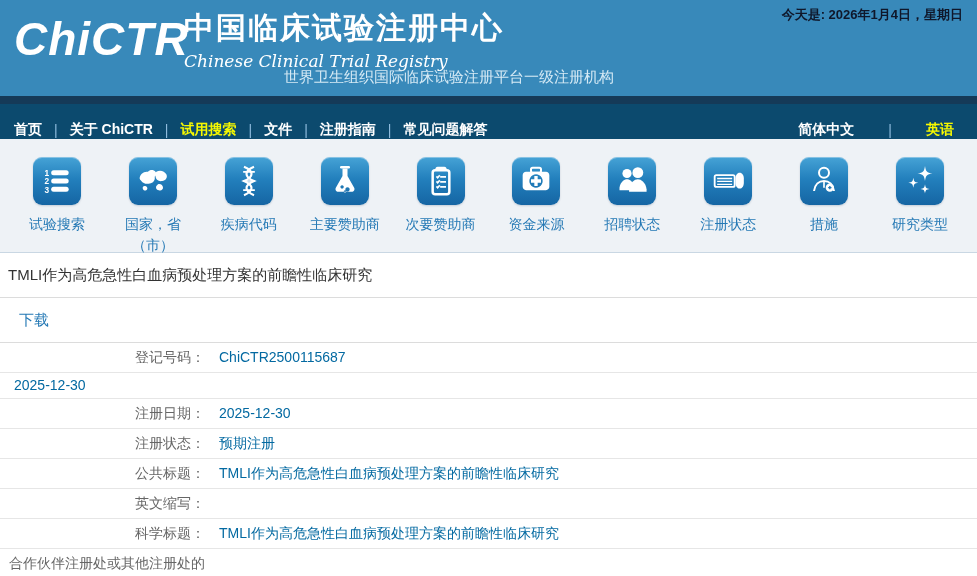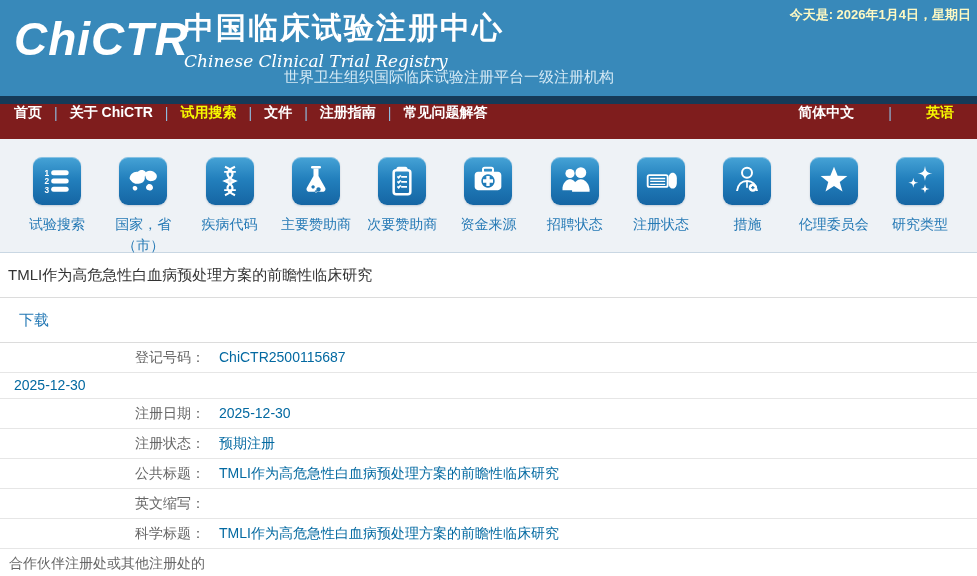--- a/index.html
+++ b/index.html
@@ -10,27 +10,27 @@
   .site-header { position:relative; height:96px; background:#3889ba; }
   .logo { position:absolute; left:14px; top:16px; color:#fff;
           font-style:italic; font-weight:bold; font-size:46px;
           letter-spacing:1px; line-height:1; }
   .title-block { position:absolute; left:184px; top:8px; color:#fff; }
   .title-cn { font-size:30px; font-weight:bold; letter-spacing:2px; }
   .title-en { font-family:"DejaVu Serif", serif; font-style:italic;
               font-size:17px; margin-top:2px; }
   .subtitle { position:absolute; left:284px; top:68px; font-size:15px;
               color:#d6eaf5; }
-  .today-date { position:absolute; right:6px; top:6px; font-size:13px;
-                font-weight:bold; color:#fef9c3;margin-left:24px; }
+  .today-date { position:absolute; right:14px; top:6px; font-size:13px;
+                font-weight:bold; color:#0f172a;margin-left:24px; }
   .dark-strip { height:8px; background:#153a58; }
 
   
-  .main-nav { height:35px; background:#7f1d1d; display:flex;
-              align-items:flex-start; padding:0 14px; font-size:14px;
+  .main-nav { height:35px; background:#0c4a6e; display:flex;
+              align-items:flex-end; padding:0 14px; font-size:14px;
               font-weight:bold; color:#fff; }
   .nav-left { flex:1; display:flex; align-items:center; }
   .nav-item { cursor:pointer; margin:0 9px; white-space:nowrap; }
   .nav-item:first-child { margin-left:0; }
   .nav-sep { color:#8ebbdd; font-weight:normal; margin:0 3px; }
   .nav-active { color:#f6f900; }
   .nav-right { display:flex; align-items:center;gap:22px; }
 
   
   .toolbar { height:114px; background:#eef2f6; border-bottom:1px solid #c9d7e3;
@@ -204,28 +204,20 @@
         <circle class="wstroke" stroke-width="2.4" cx="24" cy="14" r="6"></circle>
         <path class="wstroke" stroke-width="2.4" d="M12 36c1-8 6-12 12-12s11 4 12 12"></path>
         <path class="wstroke" stroke-width="2" d="M24 24v8"></path>
         <circle class="wfill" cx="31" cy="32" r="5"></circle>
         <path d="M29 32h4M31 30v4" stroke="#1e76b4" stroke-width="1.6" fill="none"></path>
       </svg>
     </div>
     <div class="tool-label">措施</div>
   </div>
 
-  <div class="tool">
-    <div class="tile">
-      <svg viewBox="0 0 48 48">
-        <polygon class="wfill" points="24,7 28.4,17.8 40,18.1 30.9,25.3 34.2,36.5 24,30 13.8,36.5 17.1,25.3 8,18.1 19.6,17.8"></polygon>
-      </svg>
-    </div>
-    <div class="tool-label">伦理委员会</div>
-  </div>
 
   <div class="tool">
     <div class="tile">
       <svg viewBox="0 0 48 48">
         <path class="wfill" d="M30 6c1.2 7 2 7.8 9 9-7 1.2-7.8 2-9 9-1.2-7-2-7.8-9-9 7-1.2 7.8-2 9-9z"></path>
         <path class="wfill" d="M16 20c.9 4.8 1.4 5.3 6 6-4.6.7-5.1 1.2-6 6-.9-4.8-1.4-5.3-6-6 4.6-.7 5.1-1.2 6-6z"></path>
         <path class="wfill" d="M30 28c.8 4.4 1.3 4.9 5.5 5.5-4.2.6-4.7 1.1-5.5 5.5-.8-4.4-1.3-4.9-5.5-5.5 4.2-.6 4.7-1.1 5.5-5.5z"></path>
       </svg>
     </div>
     <div class="tool-label">研究类型</div>

